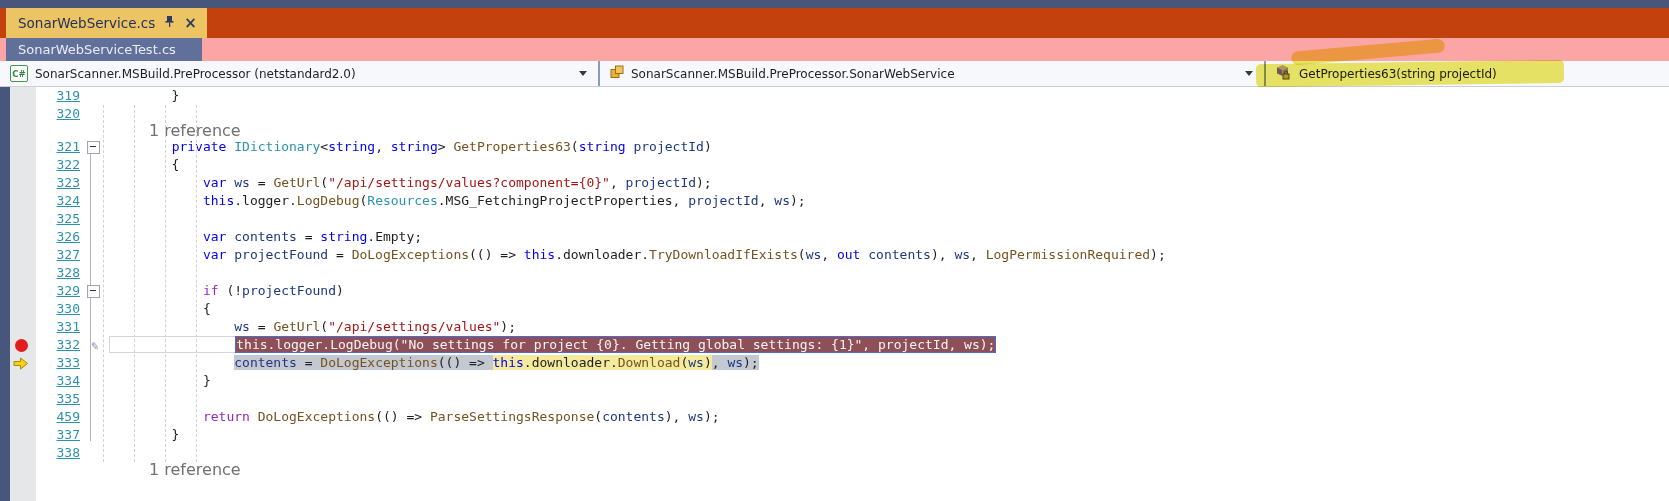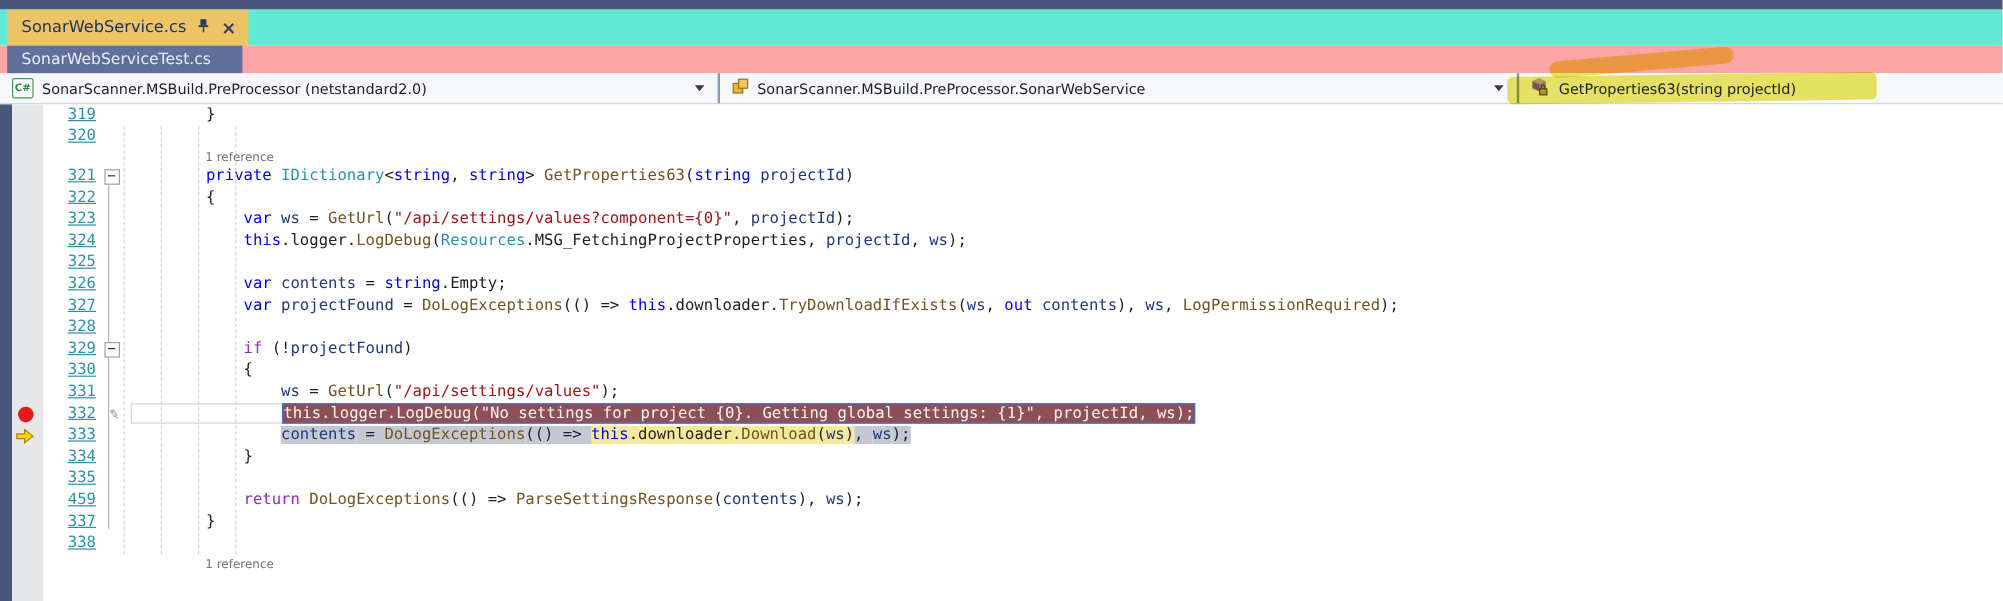--- a/index.html
+++ b/index.html
@@ -1,20 +1,20 @@
 <!DOCTYPE html>
 <html><head>
 <meta charset="utf-8">
 <style>
   html,body{margin:0;padding:0;background:#fff;}
   #app{position:relative;width:1669px;height:501px;overflow:hidden;
        font-family:"DejaVu Sans","Liberation Sans",sans-serif;font-size:13px;color:#1e1e1e;background:#fff;}
   
   .topstrip{height:8px;background:#48567b;}
-  .tabrow1{height:30px;background:#5eead4;display:flex;}
+  .tabrow1{height:30px;background:#c2410c;display:flex;}
   .tab-active{background:#ecc464;color:#20325a;display:flex;align-items:center;gap:9px;
               padding:0 10px 0 12px;margin-left:6px;font-size:13.5px;}
   .tab-close{font-family:"DejaVu Sans",sans-serif;font-weight:bold;font-size:15px;color:#2a3a60;line-height:1;}
   .tabrow2{height:23px;background:#fca5a5;display:flex;}
   .tab-bg{background:#60709a;color:#e9edf6;display:flex;align-items:center;
           padding:0 26px 0 12px;margin-left:6px;font-size:13px;}
   
   .navbar{height:25px;background:#f6f8fc;border-bottom:1px solid #c9ced9;display:flex;align-items:stretch;}
   .navsec{display:flex;align-items:center;gap:7px;padding-left:10px;border-right:2px solid #8d99b5;}
   .navsec .label{white-space:nowrap;font-size:12px;color:#1f1f1f;}
@@ -45,21 +45,21 @@
   .cell-fold{width:20px;flex:none;position:relative;}
   .cell-code{flex:1;white-space:pre;font-family:"DejaVu Sans Mono","Liberation Mono",monospace;
              font-size:13px;padding-left:3px;position:relative;}
   .minusbox{position:absolute;left:1px;top:3px;width:11px;height:11px;background:#fcfcfc;
             border:1px solid #9da3af;z-index:4;}
   .minusbox::after{content:"";position:absolute;left:2px;top:4px;width:6px;border-top:1px solid #333;}
   .bpdot{position:absolute;left:5px;top:2.5px;width:13px;height:13px;border-radius:50%;background:#e21d1d;}
   .curarrow{position:absolute;left:3px;top:3px;}
   .pencil{position:absolute;right:-13px;top:1px;color:#7f8ca9;font-size:13px;display:inline-block;
           transform:rotate(8deg);}
-  .codelens{color:#717171;font-family:"DejaVu Sans","Liberation Sans",sans-serif;font-size:10px;margin-left:62px;}
+  .codelens{color:#717171;font-family:"DejaVu Sans","Liberation Sans",sans-serif;font-size:16px;margin-left:40px;}
   
   .kw{color:#0000ee}.ct{color:#8f2bb8}.ty{color:#2b91af}.me{color:#74531f}
   .st{color:#a31515}.lo{color:#1f377f}.pl{color:#1e1e1e}
   .sg{background:#c3c8d2}.sy{background:#f3ea9b}
   .bp{color:#fbf4f4}
   .lead{border:1px solid #d4d4da;border-right:none;}
   .bpwrap{background:#8e5058;border:1.5px solid #4c6cc9;}
 </style>
 </head>
 <body>

